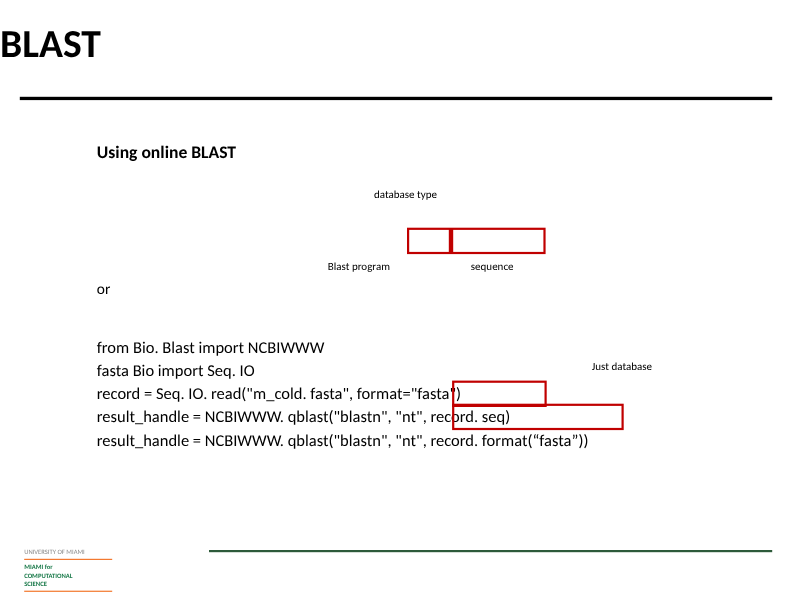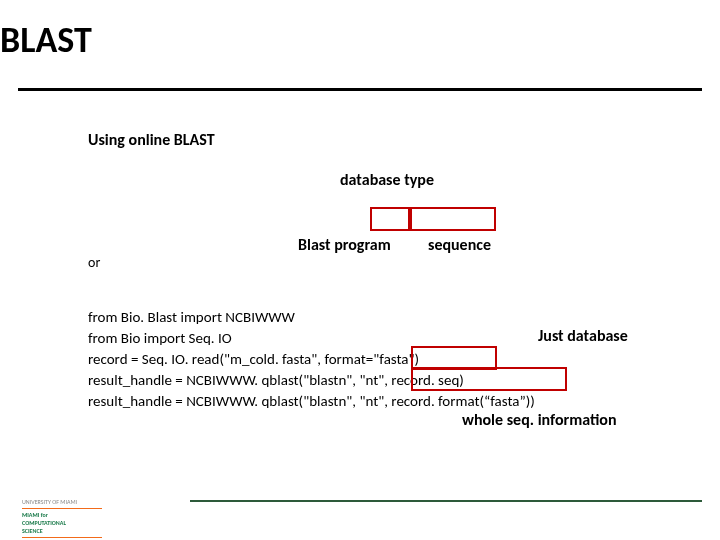--- a/index.html
+++ b/index.html
@@ -58,22 +58,22 @@
   .block1 { top: 172px; }
   .or {
     position: absolute;
     top: 236px;
     left: 88px;
     font-size: 14px;
   }
   .block2 { top: 268px; }
   .annot {
     position: absolute;
-    font-weight: 700;
-    font-size: 16px;
+    font-weight: 400;
+    font-size: 10px;
   }
   .redbox {
     position: absolute;
     border: 2.5px solid #c00000;
     background: transparent;
   }
   .footer-logo {
     position: absolute;
     left: 22px;
     bottom: 14px;
@@ -123,33 +123,32 @@
   <div class="redbox" style="top:189px; left:370px; width:36px; height:20px;"></div>
   <div class="redbox" style="top:189px; left:410px; width:82px; height:20px;"></div>
 
   <div class="annot" style="top:217px; left:298px;">Blast program</div>
   <div class="annot" style="top:217px; left:396px;margin-left:32px;">sequence</div>
 
   <div class="or">or</div>
 
   <div class="code block2">
 <span>from Bio. Blast import NCBIWWW</span>
-<span>from Bio import Seq. IO</span>
+<span>fasta Bio import Seq. IO</span>
 <span>record = Seq. IO. read("m_cold. fasta", format="fasta")</span>
 <span>result_handle = NCBIWWW. qblast("blastn", "nt", record. seq)</span>
 <span>result_handle = NCBIWWW. qblast("blastn", "nt", record. format(“fasta”))</span>
   </div>
 
   <div class="annot" style="top:308px; left:538px;">Just database</div>
 
   <div class="redbox" style="top:328px; left:411px; width:82px; height:20px;"></div>
 
   <div class="redbox" style="top:349px; left:411px; width:152px; height:20px;"></div>
 
-  <div class="annot" style="top:392px; left:462px;">whole seq. information</div>
 
   <div class="hr-bottom"></div>
 
   <div class="footer-logo">
     <div class="logo-text">UNIVERSITY OF MIAMI</div>
     <div class="logo-line"></div>
     <div class="logo-text ccs">MIAMI for</div>
     <div class="logo-text ccs">COMPUTATIONAL</div>
     <div class="logo-text ccs">SCIENCE</div>
     <div class="logo-line"></div>

